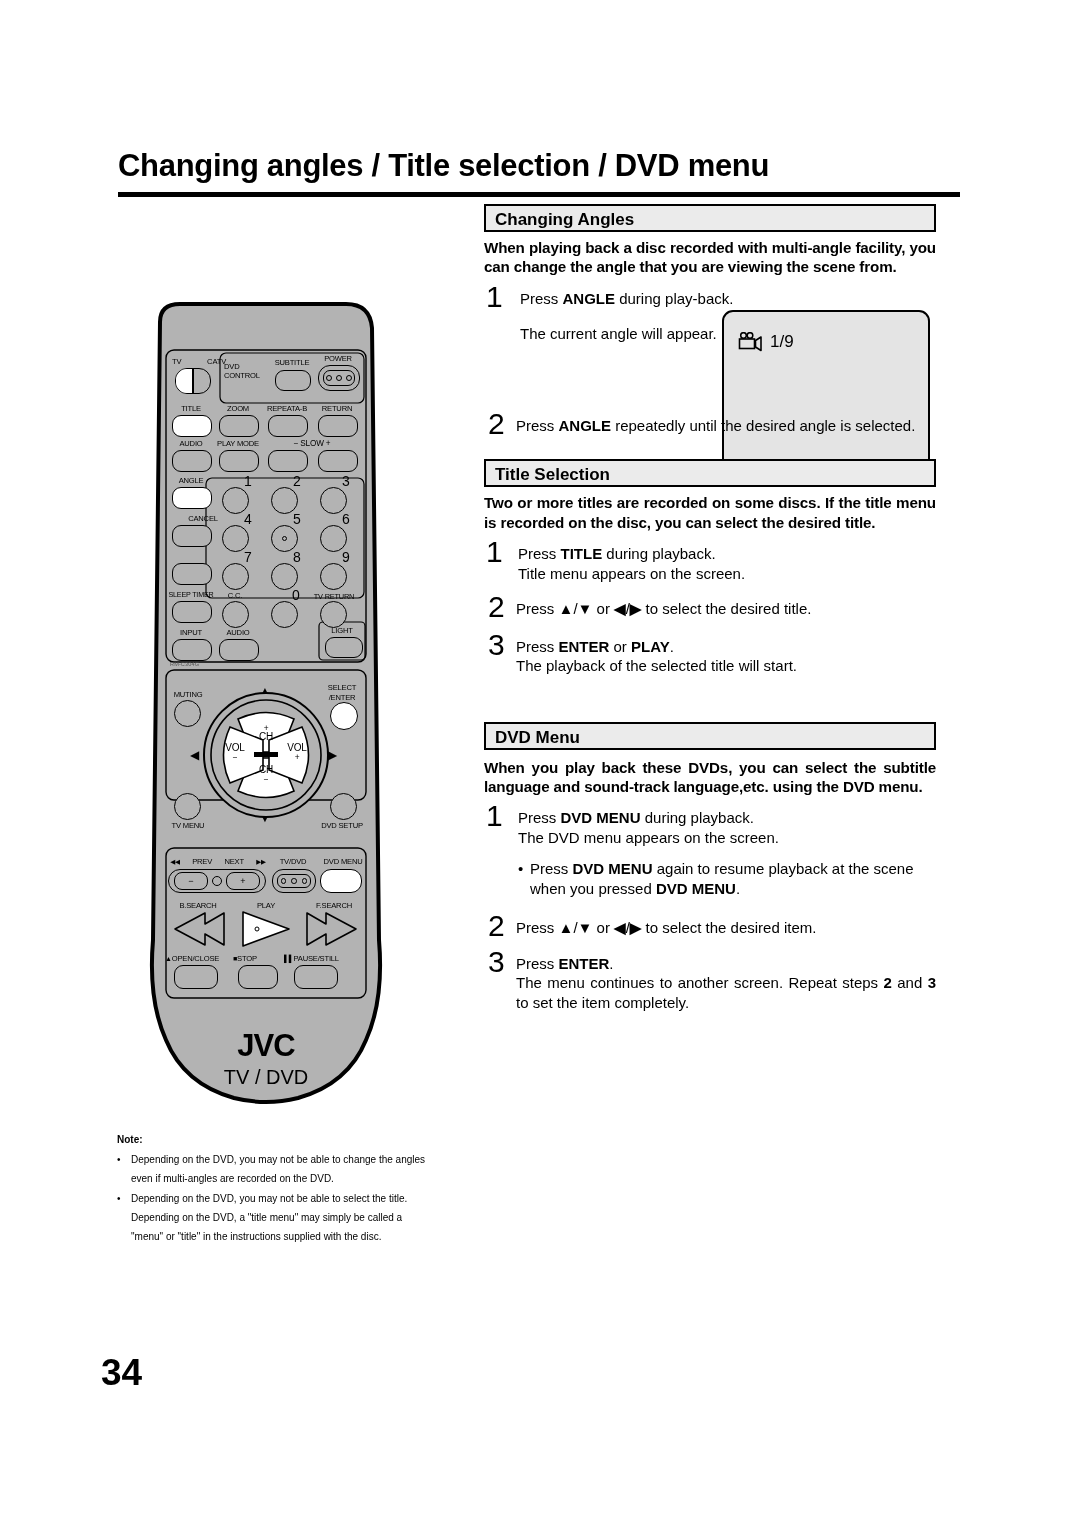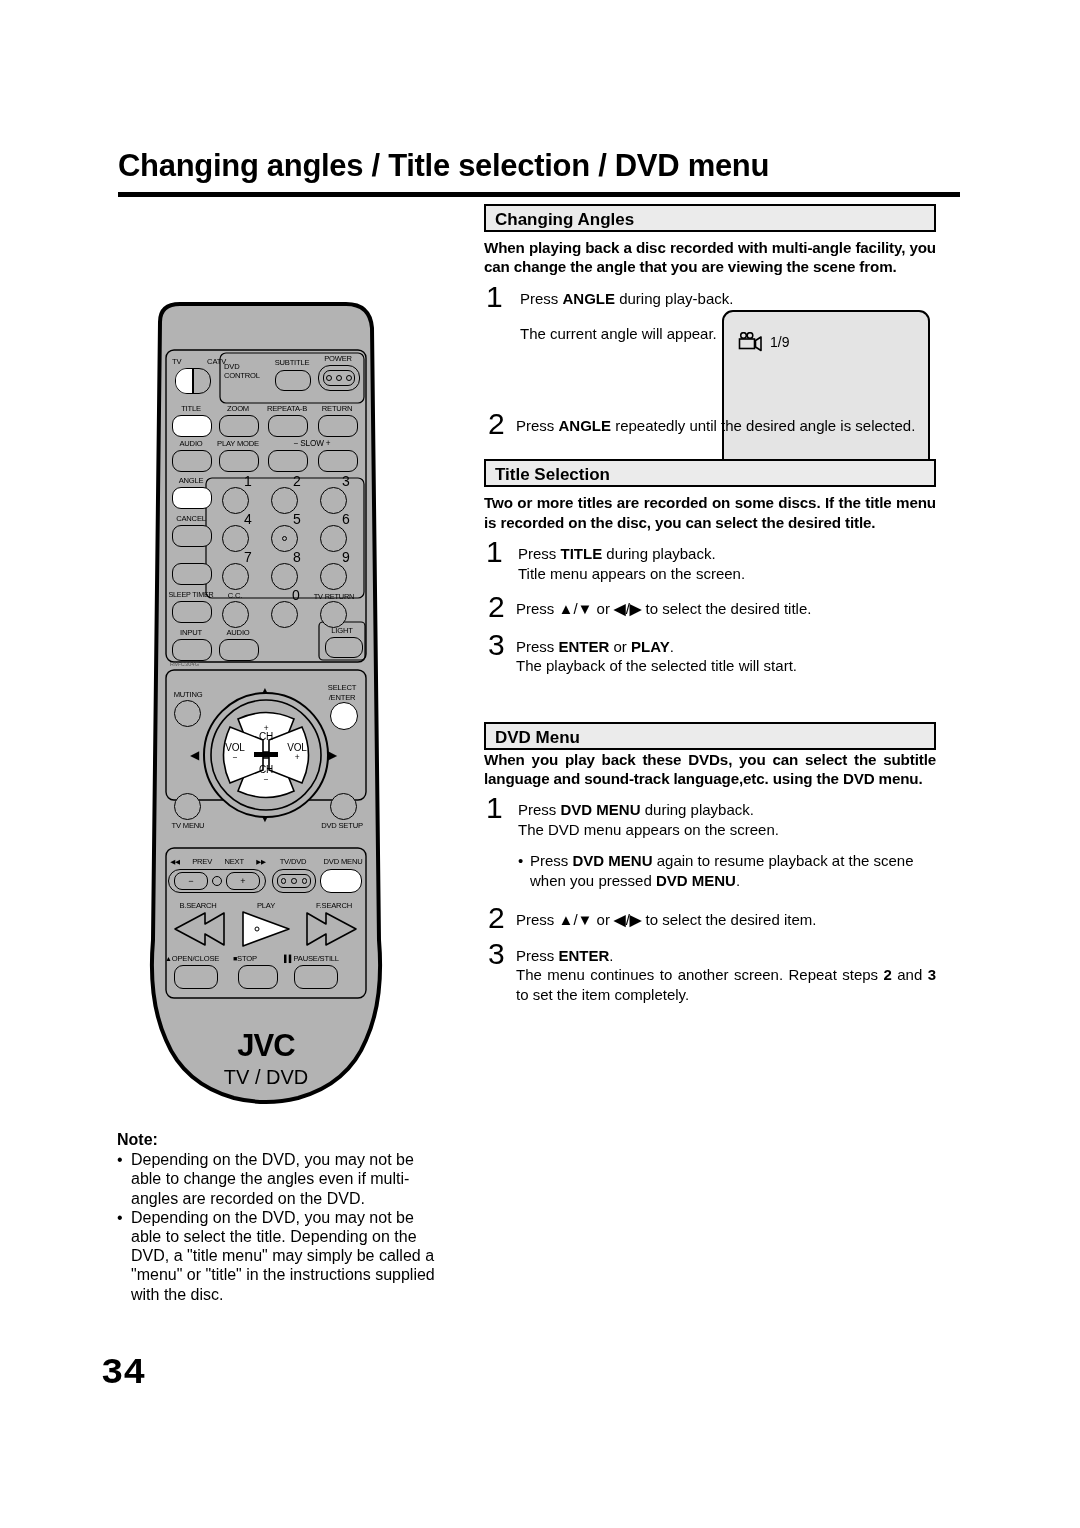--- a/index.html
+++ b/index.html
@@ -106,21 +106,21 @@
     box-sizing: border-box;
   }
   #osd-row {
     position: absolute;
     left: 14px;
     top: 20px;
     display: flex;
     align-items: center;
     gap: 6px;
   }
-  #osd-text { font-size: 14px; }
+  #osd-text { font-size: 17px; }
 
   
   #remote {
     position: absolute;
     left: 148px;
     top: 300px;
     width: 236px;
     height: 820px;
   }
   .rc-label {
@@ -137,38 +137,37 @@
   .rc-btn.hl { background: #ffffff; }
   .pill { border-radius: 9px; }
   .circ { border-radius: 50%; }
 
   
   #note {
     position: absolute;
     left: 117px;
     top: 1130px;
     width: 318px;
-    font-size: 16px;
+    font-size: 10px;
     line-height: 19.2px;
   }
   #note-title { font-weight: bold; margin-bottom: 1px; }
   .note-item {
     position: relative;
     padding-left: 14px;
   }
   .note-item .dot { position: absolute; left: 0; top: 0; }
 
   
   #page-number {
     position: absolute;
     left: 101px;
     top: 1352px;
     font-size: 37px;
     font-weight: bold;
-    font-family: Liberation Mono, monospace;
   }
 </style>
 </head>
 <body>
 
 <div id="page-title">Changing angles / Title selection / DVD menu</div>
 <div id="title-rule"></div>
 
 <div id="remote">
   <svg width="236" height="820" viewBox="0 0 236 820">
@@ -236,21 +235,21 @@
   <div class="rc-btn pill" style="position:absolute;left:71px;top:150px;width:38px;height:20px;"></div>
 
   <div class="rc-label" style="position:absolute;left:124px;top:139px;width:80px;font-size:8.2px;">− SLOW +</div>
   <div class="rc-btn pill" style="position:absolute;left:120px;top:150px;width:38px;height:20px;"></div>
   <div class="rc-btn pill" style="position:absolute;left:170px;top:150px;width:38px;height:20px;"></div>
 
   
   <div class="rc-label" style="position:absolute;left:21px;top:176px;width:44px;">ANGLE</div>
   <div class="rc-btn pill hl" style="position:absolute;left:24px;top:187px;width:38px;height:20px;"></div>
 
-  <div class="rc-label" style="position:absolute;left:19px;top:214px;width:48px;">CANCEL</div>
+  <div class="rc-label" style="position:absolute;left:19px;top:214px;width:48px;padding-left:12px;">CANCEL</div>
   <div class="rc-btn pill" style="position:absolute;left:24px;top:225px;width:38px;height:20px;"></div>
 
   <div class="rc-label" style="position:absolute;left:19px;top:252px;width:48px;margin-top:12px;">DISPLAY</div>
   <div class="rc-btn pill" style="position:absolute;left:24px;top:263px;width:38px;height:20px;"></div>
 
   <div class="rc-label" style="position:absolute;left:14px;top:290px;width:58px;font-size:7.2px;">SLEEP TIMER</div>
   <div class="rc-btn pill" style="position:absolute;left:24px;top:301px;width:38px;height:20px;"></div>
 
   <div class="rc-label" style="position:absolute;left:21px;top:328px;width:44px;">INPUT</div>
   <div class="rc-btn pill" style="position:absolute;left:24px;top:339px;width:38px;height:20px;"></div>
@@ -452,21 +451,21 @@
     <span>Press </span><b>▲</b><span>/</span><b>▼</b><span> or </span><b>◀</b><span>/</span><b>▶</b><span> to select the desired title.</span>
   </div>
 
   <div class="step" style="margin-top:18px;padding-left:32px;">
     <span class="num tight">3</span>
     <div><span>Press </span><b>ENTER</b><span> or </span><b>PLAY</b><span>.</span></div>
     <div>The playback of the selected title will start.</div>
   </div>
 
   <div class="sec-head" style="margin-top:46px;">DVD Menu</div>
-  <div class="sec-intro" style="margin-top:0;">When you play back these DVDs, you can select the subtitle language and sound-track language,etc. using the DVD menu.</div>
+  <div class="sec-intro" style="margin-top:8px;">When you play back these DVDs, you can select the subtitle language and sound-track language,etc. using the DVD menu.</div>
 
   <div class="step" style="margin-top:12px;padding-left:34px;">
     <span class="num">1</span>
     <div><span>Press </span><b>DVD MENU</b><span> during playback.</span></div>
     <div>The DVD menu appears on the screen.</div>
   </div>
 
   <div class="sub-bullet">
     <span class="dot">•</span><span>Press </span><b>DVD MENU</b><span> again to resume playback at the scene when you pressed </span><b>DVD MENU</b><span>.</span>
   </div>

